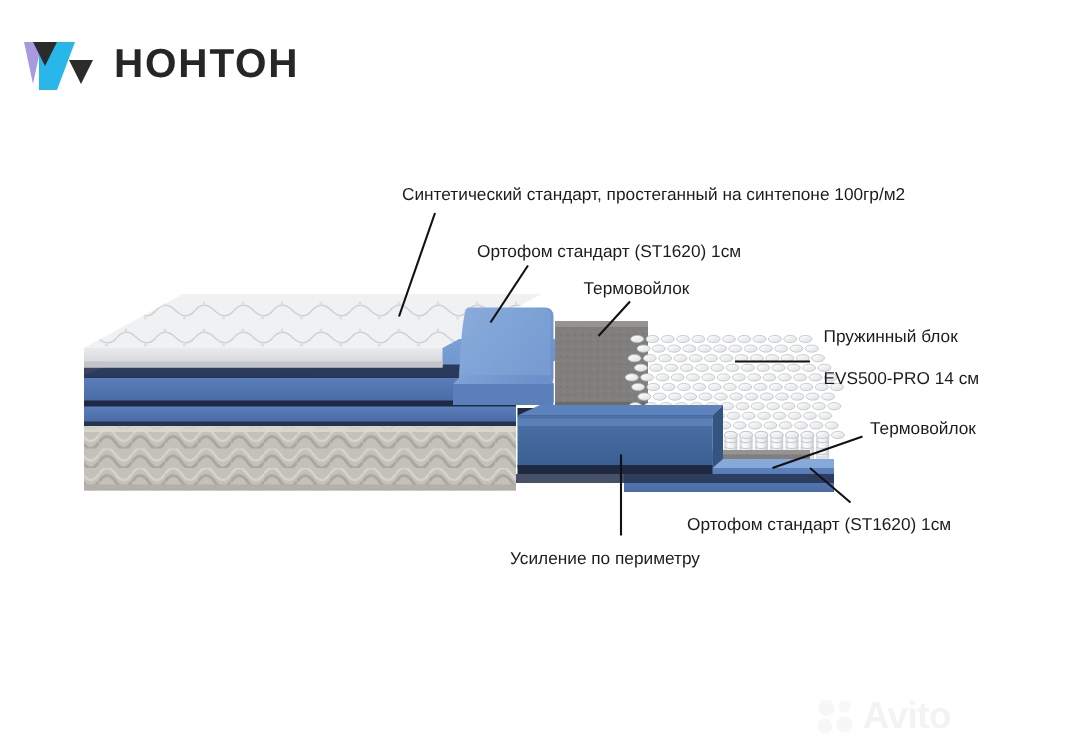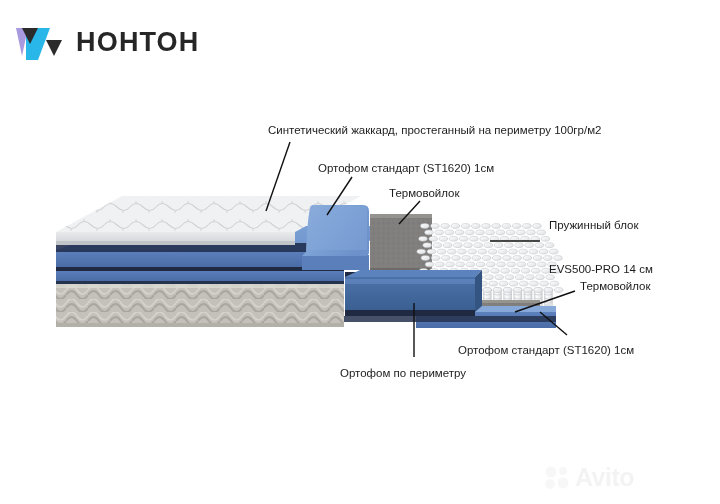--- a/index.html
+++ b/index.html
@@ -455,28 +455,28 @@
         <line x1="352" y1="177" x2="327" y2="215" stroke="#111111" stroke-width="1.4"></line>
         <line x1="420" y1="201" x2="399" y2="224" stroke="#111111" stroke-width="1.4"></line>
         <line x1="540" y1="241" x2="490" y2="241" stroke="#111111" stroke-width="1.4"></line>
         <line x1="575" y1="291" x2="515" y2="312" stroke="#111111" stroke-width="1.4"></line>
         <line x1="567" y1="335" x2="540" y2="312" stroke="#111111" stroke-width="1.4"></line>
         <line x1="414" y1="357" x2="414" y2="303" stroke="#111111" stroke-width="1.4"></line>
       </g>
   </svg>
 
   <div id="labels">
-      <div class="lbl" style="left: 268px; top: 123px;">Синтетический жаккард, простеганный на периметру 100гр/м2</div>
+      <div class="lbl" style="left: 268px; top: 123px;">Синтетический стандарт, простеганный на синтепоне 100гр/м2</div>
       <div class="lbl" style="left: 318px; top: 161px;">Ортофом стандарт (ST1620) 1см</div>
       <div class="lbl" style="left: 389px; top: 186px;">Термовойлок</div>
       <div class="lbl" style="left: 549px; top: 218px;">Пружинный блок</div>
-      <div class="lbl" style="left: 549px; top: 246px; margin-top: 16px;">EVS500-PRO 14 см</div>
+      <div class="lbl" style="left: 549px; top: 246px;">EVS500-PRO 14 см</div>
       <div class="lbl" style="left: 580px; top: 279px;">Термовойлок</div>
       <div class="lbl" style="left: 458px; top: 343px;">Ортофом стандарт (ST1620) 1см</div>
-      <div class="lbl" style="left: 340px; top: 366px;">Ортофом по периметру</div>
+      <div class="lbl" style="left: 340px; top: 366px;">Усиление по периметру</div>
     </div>
 
   <div class="watermark">
     <svg width="26" height="24" viewBox="0 0 26 24">
       <circle cx="7" cy="6" r="5.5" fill="#e6e6e6"></circle>
       <circle cx="19" cy="5" r="4" fill="#e6e6e6"></circle>
       <circle cx="6" cy="18" r="5" fill="#e6e6e6"></circle>
       <circle cx="19" cy="17" r="5.5" fill="#e6e6e6"></circle>
     </svg>
     <div class="wm-text">Avito</div>

